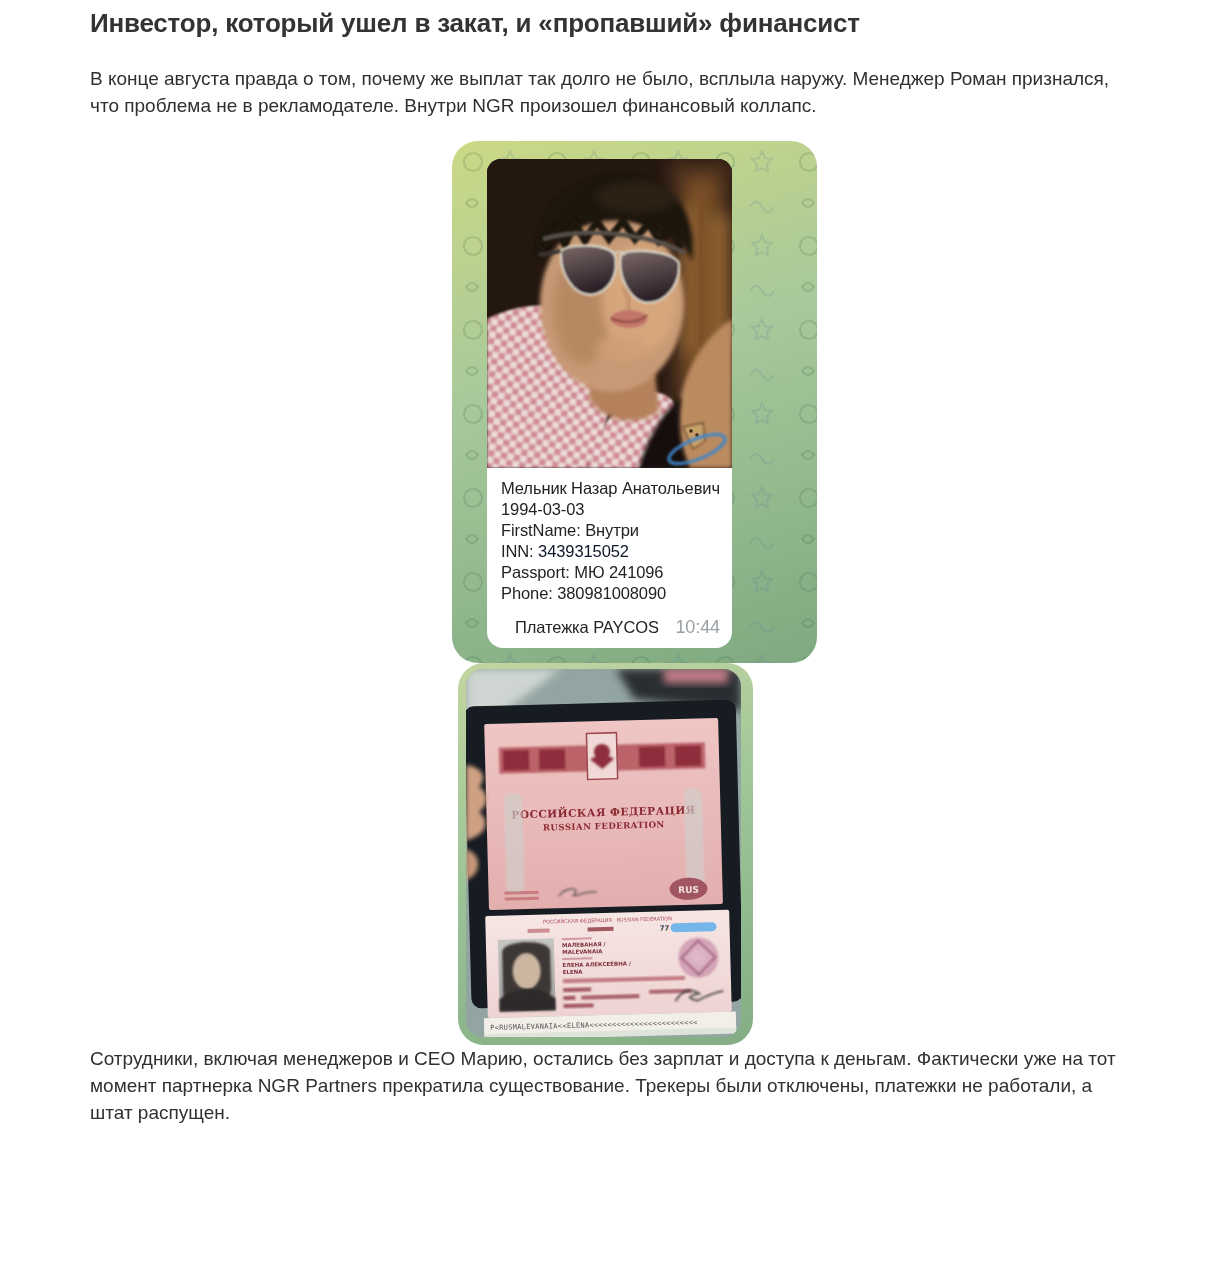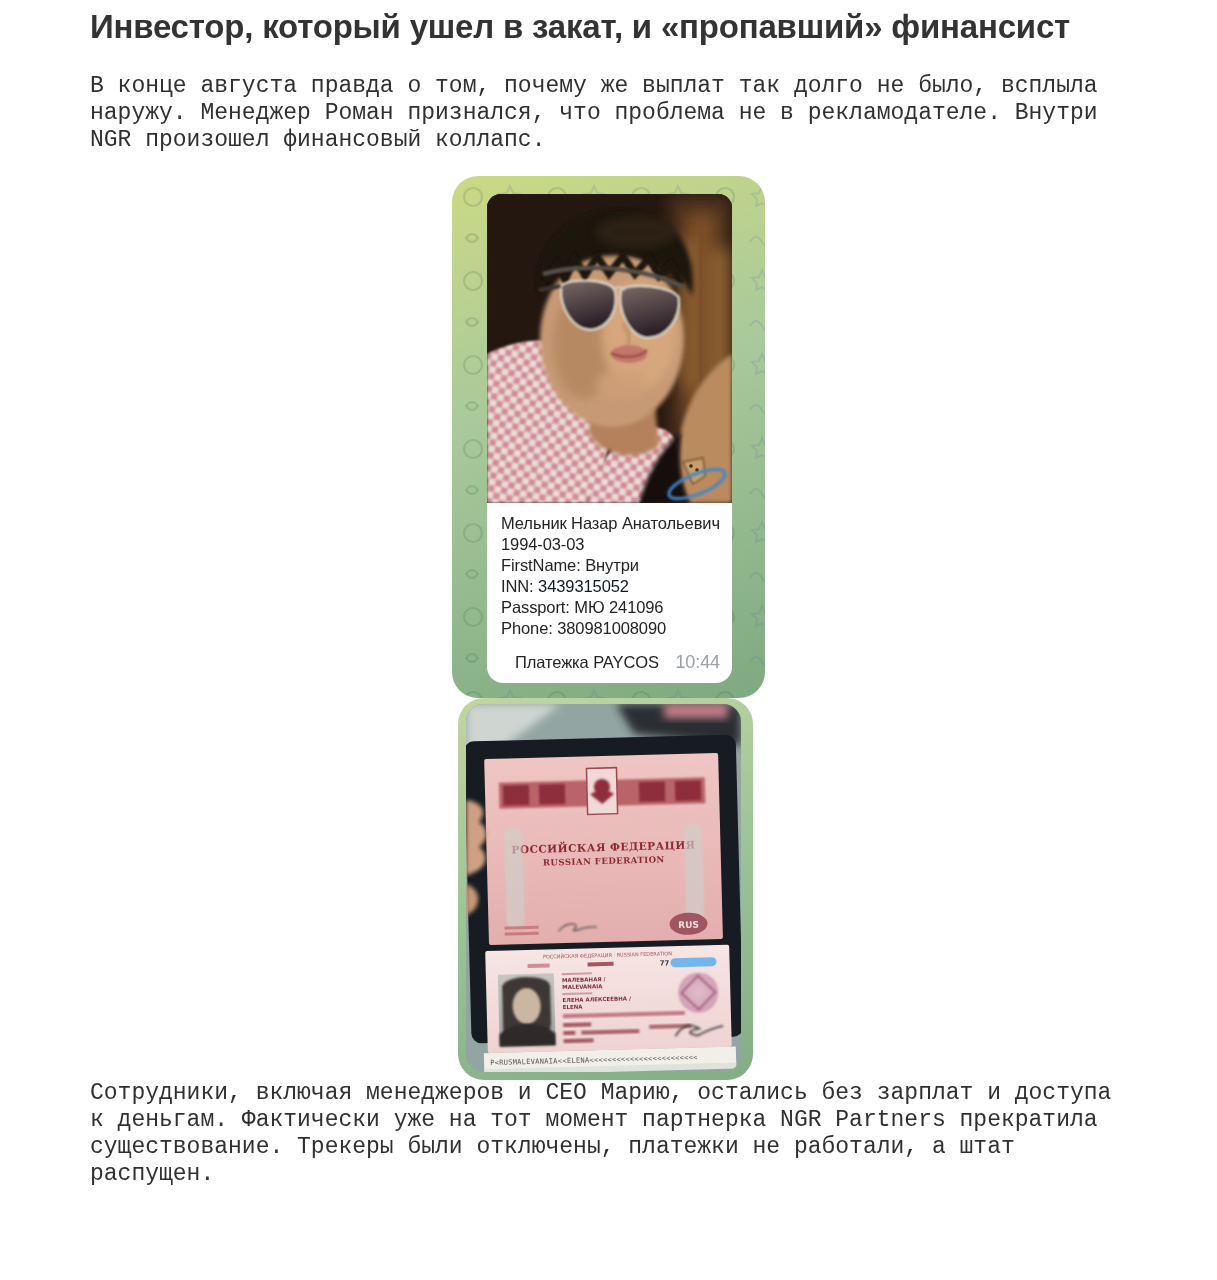--- a/index.html
+++ b/index.html
@@ -1,22 +1,22 @@
 <!DOCTYPE html>
 <html lang="ru"><head>
 <meta charset="utf-8">
 <style>
   html,body{margin:0;padding:0;background:#ffffff;}
   body{width:1217px;height:1280px;overflow:hidden;font-family:"Liberation Sans",sans-serif;color:#323232;}
   .article{width:1035px;margin:0 0 0 90px;padding-top:8px;}
-  h1.title{font-size:33px;line-height:1.18;font-weight:700;color:#333;letter-spacing:-0.2px;margin:0 0 26px 0;}
-  p.body-text{font-size:23px;line-height:27px;margin:0 0 22px 0;color:#303030;font-family:Liberation Mono, monospace;}
+  h1.title{font-size:26px;line-height:1.18;font-weight:700;color:#333;letter-spacing:-0.2px;margin:0 0 26px 0;}
+  p.body-text{font-size:19px;line-height:27px;margin:0 0 22px 0;color:#303030;}
 
   
-  .fig-tg{position:relative;width:313px;height:522px;border-radius:26px;overflow:hidden;
+  .fig-tg{position:relative;width:365px;height:522px;border-radius:26px;overflow:hidden;
           margin:0 0 22px 362px;
           background:linear-gradient(163deg,#cbd985 0%,#a8c99b 42%,#7fa981 100%);}
   .doodle{position:absolute;inset:0;width:100%;height:100%;display:block;}
   .tg-inner{position:absolute;left:35px;top:18px;width:245px;}
   .tg-photo{height:309px;border-radius:14px 14px 0 0;overflow:hidden;background:#241710;}
   .tg-photo svg{display:block;width:100%;height:100%;}
   .tg-bubble{box-sizing:border-box;background:#ffffff;border-radius:0 0 16px 16px;height:180px;
              padding:10px 12px 10px 14px;font-size:16.5px;line-height:21px;color:#232323;letter-spacing:-0.1px;}
   .tg-line{white-space:nowrap;}
   .tg-link{color:#0f172a;}

